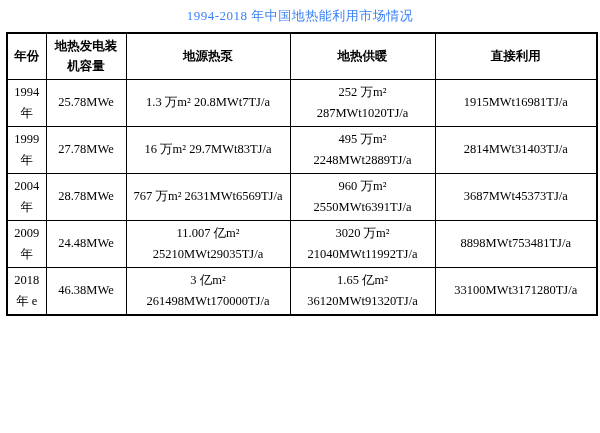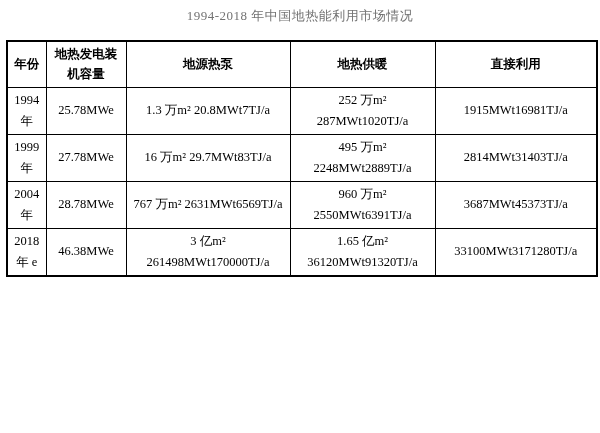--- a/index.html
+++ b/index.html
@@ -14,28 +14,28 @@
     height: 433px;
     background: #ffffff;
     position: relative;
     box-sizing: border-box;
   }
   .doc-title {
     text-align: center;
     font-size: 13px;
     padding-top: 7px;
     letter-spacing: 0.5px;
-    color: #737373;
+    color: #3b82f6;
   }
   table.data-table {
     border-collapse: collapse;
     table-layout: fixed;
     position: absolute;
     left: 6px;
-    top: 40px;
+    top: 32px;
     width: 590px;
     border: 2px solid #000000;
   }
   table.data-table th,
   table.data-table td {
     border: 1px solid #000000;
     text-align: center;
     vertical-align: middle;
     font-size: 12.5px;
     padding: 2px 3px;
@@ -135,20 +135,40 @@
           <td>
             <span class="cell-line">960 万m²</span>
             <span class="cell-line">2550MWt6391TJ/a</span>
           </td>
           <td>
             <span class="cell-line">3687MWt45373TJ/a</span>
           </td>
         </tr>
         <tr>
           <td>
+            <span class="cell-line">2009</span>
+            <span class="cell-line">年</span>
+          </td>
+          <td>
+            <span class="cell-line">24.48MWe</span>
+          </td>
+          <td>
+            <span class="cell-line">11.007 亿m²</span>
+            <span class="cell-line">25210MWt29035TJ/a</span>
+          </td>
+          <td>
+            <span class="cell-line">3020 万m²</span>
+            <span class="cell-line">21040MWt11992TJ/a</span>
+          </td>
+          <td>
+            <span class="cell-line">8898MWt753481TJ/a</span>
+          </td>
+        </tr>
+        <tr>
+          <td>
             <span class="cell-line">2018</span>
             <span class="cell-line">年 e</span>
           </td>
           <td>
             <span class="cell-line">46.38MWe</span>
           </td>
           <td>
             <span class="cell-line">3 亿m²</span>
             <span class="cell-line">261498MWt170000TJ/a</span>
           </td>

